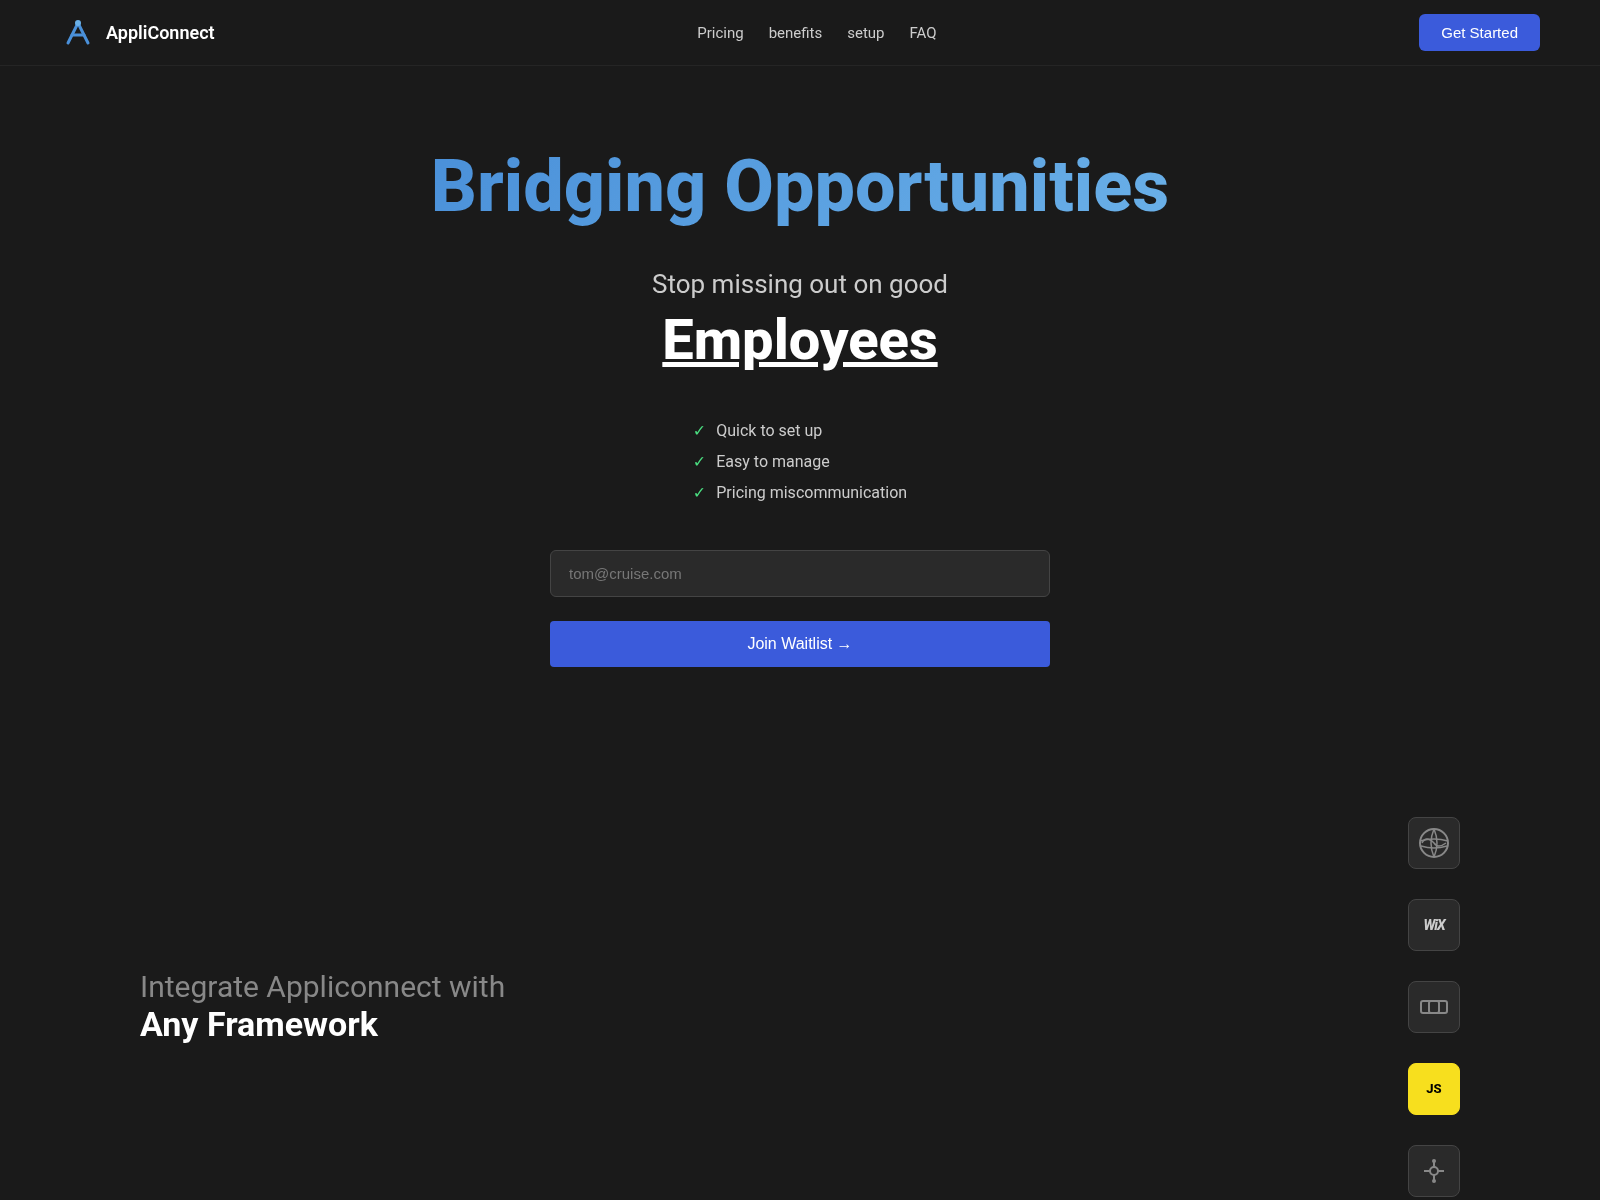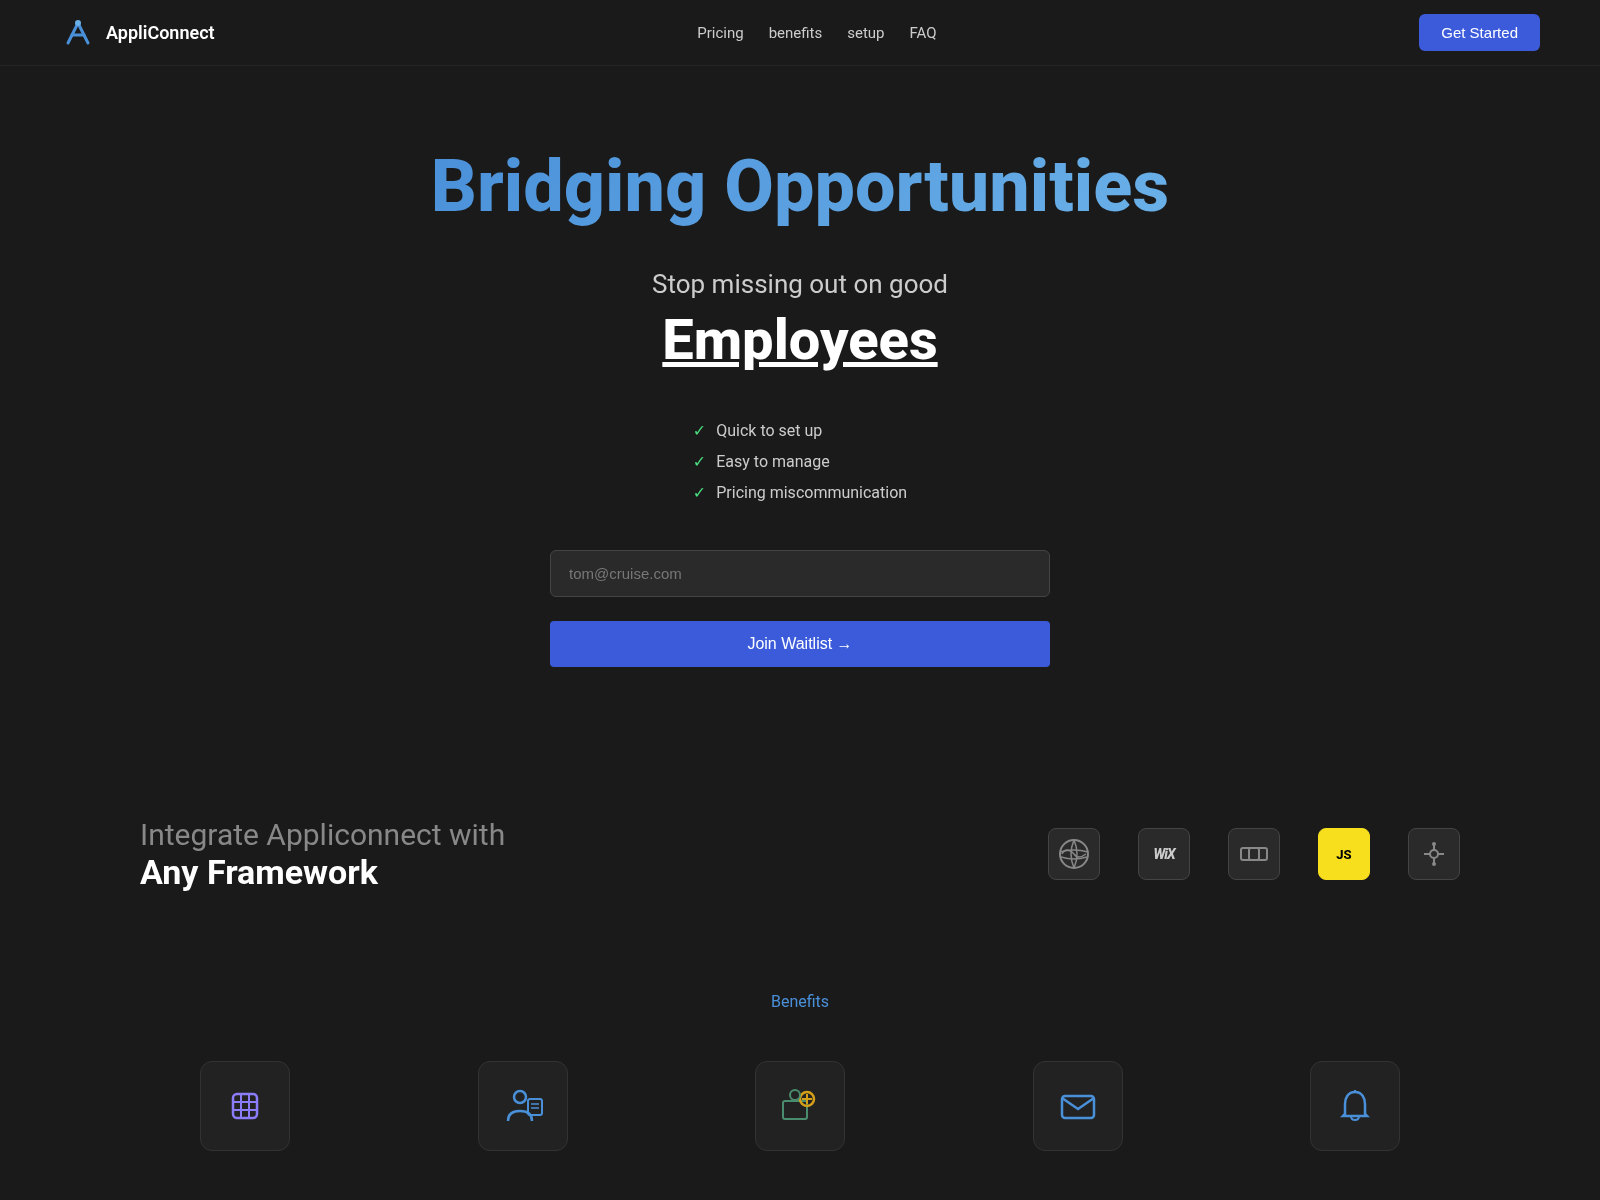--- a/index.html
+++ b/index.html
@@ -184,21 +184,22 @@
 
     .integrate-text h3 {
       font-size: 34px;
       font-weight: 700;
       color: #ffffff;
     }
 
     .framework-icons {
       display: flex;
       align-items: center;
-      gap: 38px;
+      gap: 30px;
+      flex-direction: column;
     }
 
     .fw-icon {
       width: 52px;
       height: 52px;
       border-radius: 8px;
       background-color: #2a2a2a;
       border: 1px solid #444;
       display: flex;
       align-items: center;

